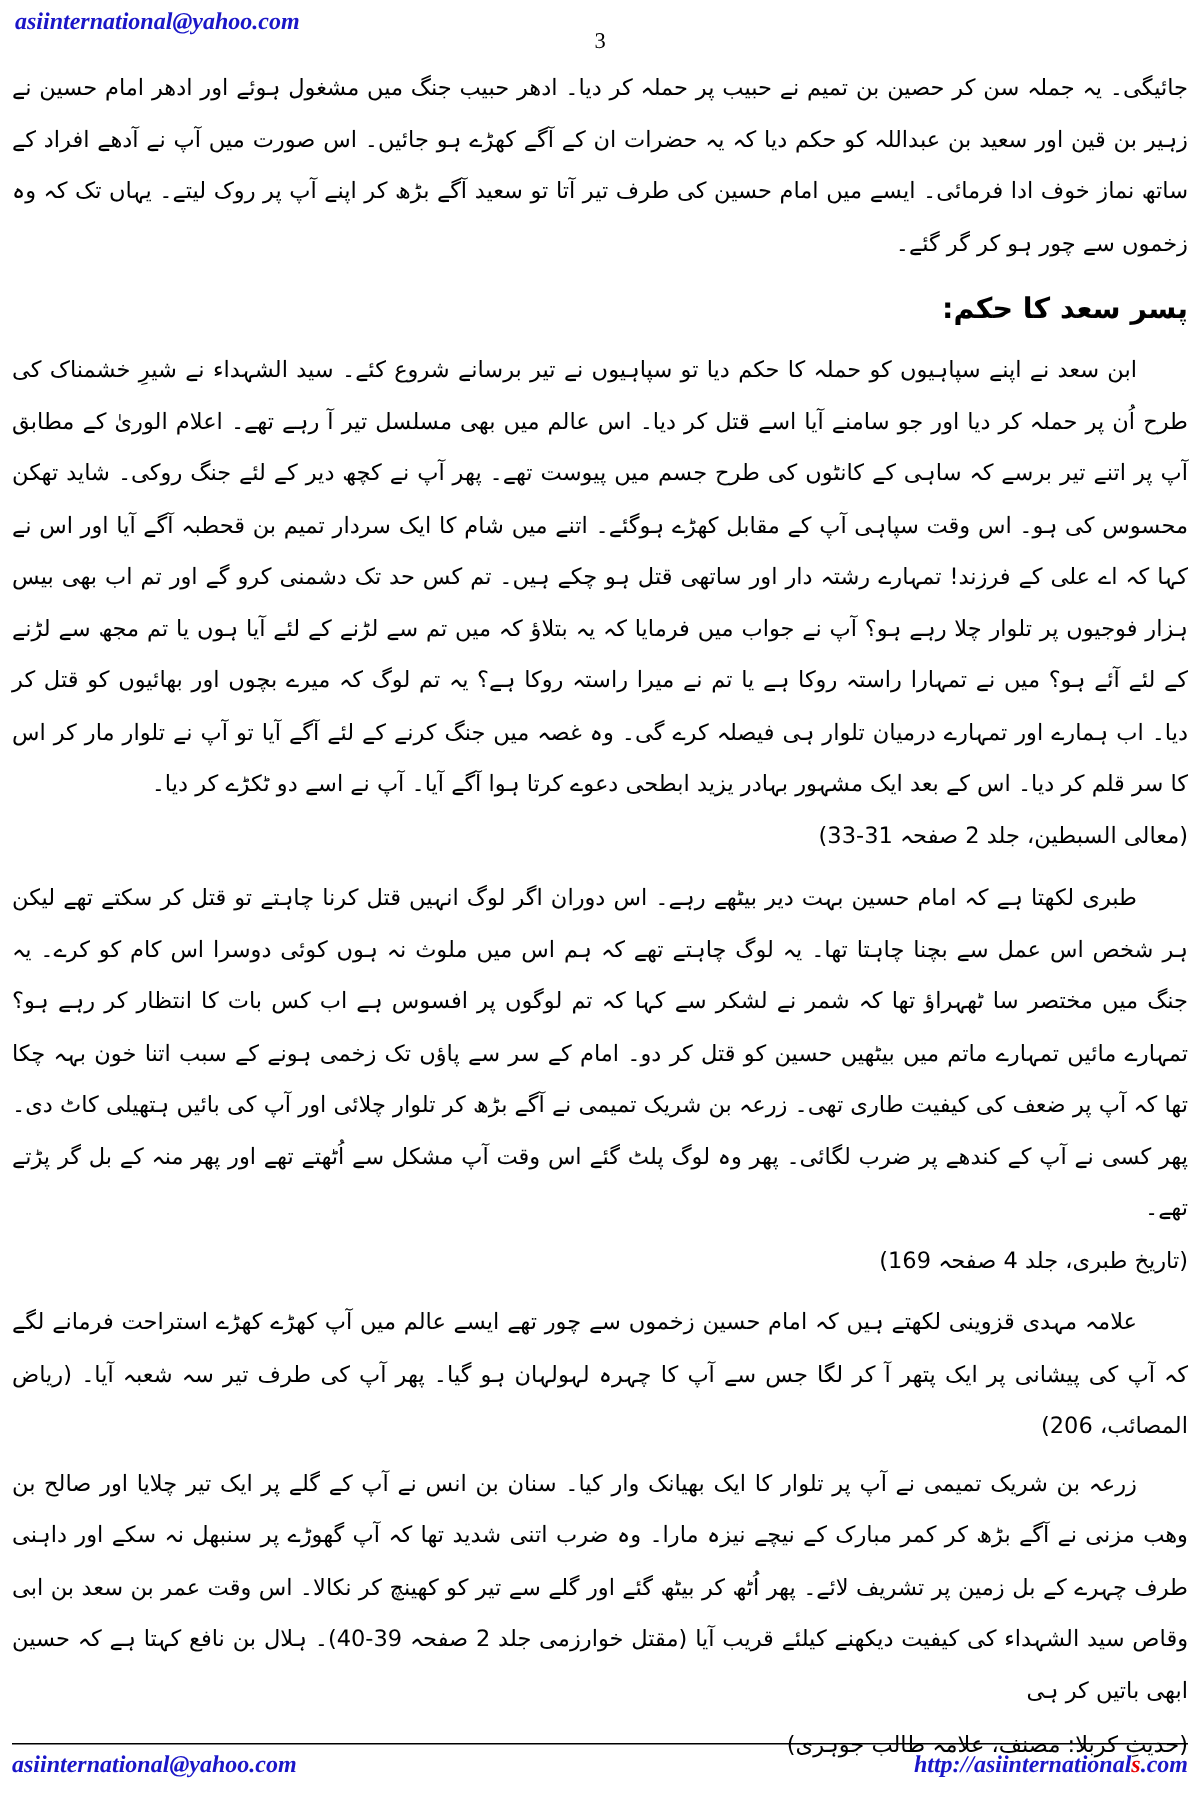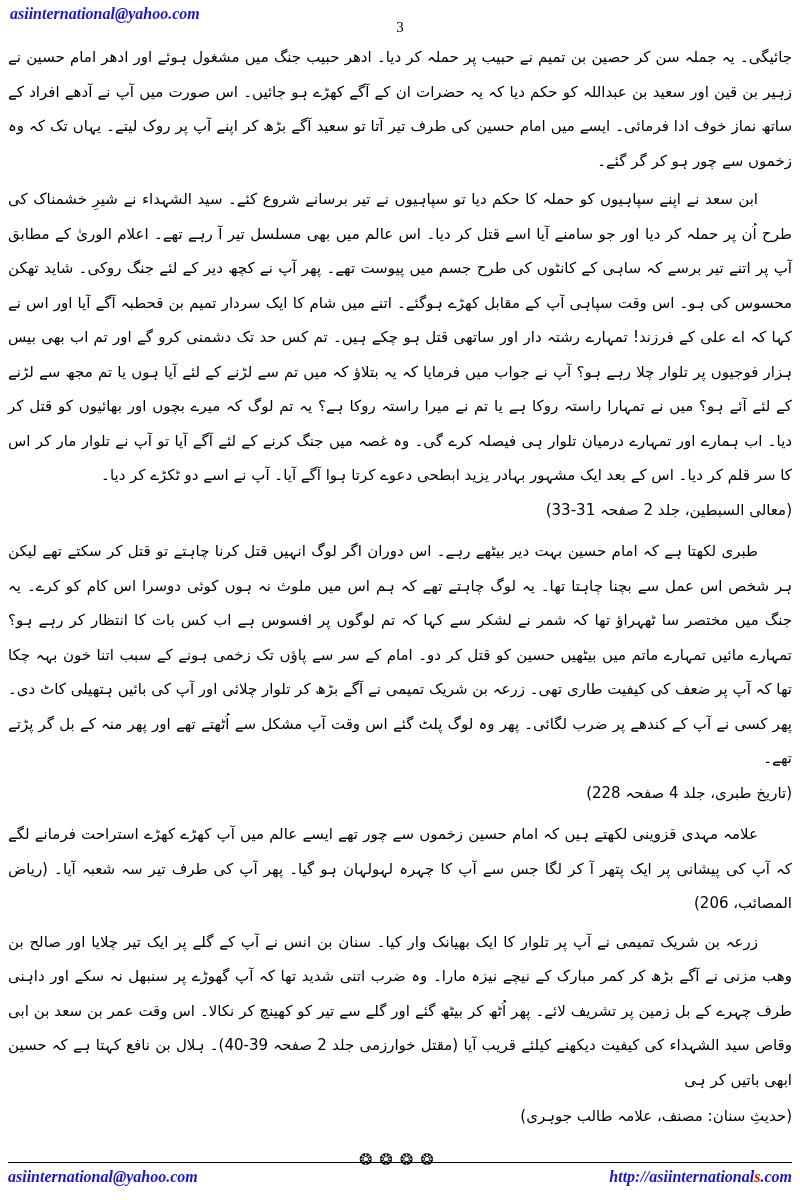--- a/index.html
+++ b/index.html
@@ -57,35 +57,36 @@
 
   <div>
     <span class="header-email">asiinternational@yahoo.com</span>
     <div class="page-num">3</div>
   </div>
 
   <div class="bodytext">
 
     <p class="urdu para">جائیگی۔ یہ جملہ سن کر حصین بن تمیم نے حبیب پر حملہ کر دیا۔ ادھر حبیب جنگ میں مشغول ہوئے اور ادھر امام حسین نے زہیر بن قین اور سعید بن عبداللہ کو حکم دیا کہ یہ حضرات ان کے آگے کھڑے ہو جائیں۔ اس صورت میں آپ نے آدھے افراد کے ساتھ نماز خوف ادا فرمائی۔ ایسے میں امام حسین کی طرف تیر آتا تو سعید آگے بڑھ کر اپنے آپ پر روک لیتے۔ یہاں تک کہ وہ زخموں سے چور ہو کر گر گئے۔</p>
 
+    <h2 class="heading">پسر سعد کا حکم:</h2>
 
     <p class="urdu para indent">ابن سعد نے اپنے سپاہیوں کو حملہ کا حکم دیا تو سپاہیوں نے تیر برسانے شروع کئے۔ سید الشہداء نے شیرِ خشمناک کی طرح اُن پر حملہ کر دیا اور جو سامنے آیا اسے قتل کر دیا۔ اس عالم میں بھی مسلسل تیر آ رہے تھے۔ اعلام الوریٰ کے مطابق آپ پر اتنے تیر برسے کہ ساہی کے کانٹوں کی طرح جسم میں پیوست تھے۔ پھر آپ نے کچھ دیر کے لئے جنگ روکی۔ شاید تھکن محسوس کی ہو۔ اس وقت سپاہی آپ کے مقابل کھڑے ہوگئے۔ اتنے میں شام کا ایک سردار تمیم بن قحطبہ آگے آیا اور اس نے کہا کہ اے علی کے فرزند! تمہارے رشتہ دار اور ساتھی قتل ہو چکے ہیں۔ تم کس حد تک دشمنی کرو گے اور تم اب بھی بیس ہزار فوجیوں پر تلوار چلا رہے ہو؟ آپ نے جواب میں فرمایا کہ یہ بتلاؤ کہ میں تم سے لڑنے کے لئے آیا ہوں یا تم مجھ سے لڑنے کے لئے آئے ہو؟ میں نے تمہارا راستہ روکا ہے یا تم نے میرا راستہ روکا ہے؟ یہ تم لوگ کہ میرے بچوں اور بھائیوں کو قتل کر دیا۔ اب ہمارے اور تمہارے درمیان تلوار ہی فیصلہ کرے گی۔ وہ غصہ میں جنگ کرنے کے لئے آگے آیا تو آپ نے تلوار مار کر اس کا سر قلم کر دیا۔ اس کے بعد ایک مشہور بہادر یزید ابطحی دعوے کرتا ہوا آگے آیا۔ آپ نے اسے دو ٹکڑے کر دیا۔</p>
 
     <div class="citation">(معالی السبطین، جلد 2 صفحہ 31-33)</div>
 
     <p class="urdu para indent">طبری لکھتا ہے کہ امام حسین بہت دیر بیٹھے رہے۔ اس دوران اگر لوگ انہیں قتل کرنا چاہتے تو قتل کر سکتے تھے لیکن ہر شخص اس عمل سے بچنا چاہتا تھا۔ یہ لوگ چاہتے تھے کہ ہم اس میں ملوث نہ ہوں کوئی دوسرا اس کام کو کرے۔ یہ جنگ میں مختصر سا ٹھہراؤ تھا کہ شمر نے لشکر سے کہا کہ تم لوگوں پر افسوس ہے اب کس بات کا انتظار کر رہے ہو؟ تمہارے مائیں تمہارے ماتم میں بیٹھیں حسین کو قتل کر دو۔ امام کے سر سے پاؤں تک زخمی ہونے کے سبب اتنا خون بہہ چکا تھا کہ آپ پر ضعف کی کیفیت طاری تھی۔ زرعہ بن شریک تمیمی نے آگے بڑھ کر تلوار چلائی اور آپ کی بائیں ہتھیلی کاٹ دی۔ پھر کسی نے آپ کے کندھے پر ضرب لگائی۔ پھر وہ لوگ پلٹ گئے اس وقت آپ مشکل سے اُٹھتے تھے اور پھر منہ کے بل گر پڑتے تھے۔</p>
 
-    <div class="citation">(تاریخ طبری، جلد 4 صفحہ 228)</div>
+    <div class="citation">(تاریخ طبری، جلد 4 صفحہ 169)</div>
 
     <p class="urdu para indent">علامہ مہدی قزوینی لکھتے ہیں کہ امام حسین زخموں سے چور تھے ایسے عالم میں آپ کھڑے کھڑے استراحت فرمانے لگے کہ آپ کی پیشانی پر ایک پتھر آ کر لگا جس سے آپ کا چہرہ لہولہان ہو گیا۔ پھر آپ کی طرف تیر سہ شعبہ آیا۔ (ریاض المصائب، 206)</p>
 
     <p class="urdu para indent">زرعہ بن شریک تمیمی نے آپ پر تلوار کا ایک بھیانک وار کیا۔ سنان بن انس نے آپ کے گلے پر ایک تیر چلایا اور صالح بن وھب مزنی نے آگے بڑھ کر کمر مبارک کے نیچے نیزہ مارا۔ وہ ضرب اتنی شدید تھا کہ آپ گھوڑے پر سنبھل نہ سکے اور داہنی طرف چہرے کے بل زمین پر تشریف لائے۔ پھر اُٹھ کر بیٹھ گئے اور گلے سے تیر کو کھینچ کر نکالا۔ اس وقت عمر بن سعد بن ابی وقاص سید الشہداء کی کیفیت دیکھنے کیلئے قریب آیا (مقتل خوارزمی جلد 2 صفحہ 39-40)۔ ہلال بن نافع کہتا ہے کہ حسین ابھی باتیں کر ہی</p>
 
     <div class="final-row">
-      <span>(حدیثِ سنان: مصنف، علامہ طالب جوہری)</span>
+      <span>(حدیثِ کربلا: مصنف، علامہ طالب جوہری)</span>
     </div>
 
     <div class="ornament">❂❂❂❂</div>
 
   </div>
 
   <div class="footer">
     <div class="footer-rule"></div>
     <div class="footer-row">
       <span class="f-email">asiinternational@yahoo.com</span>

